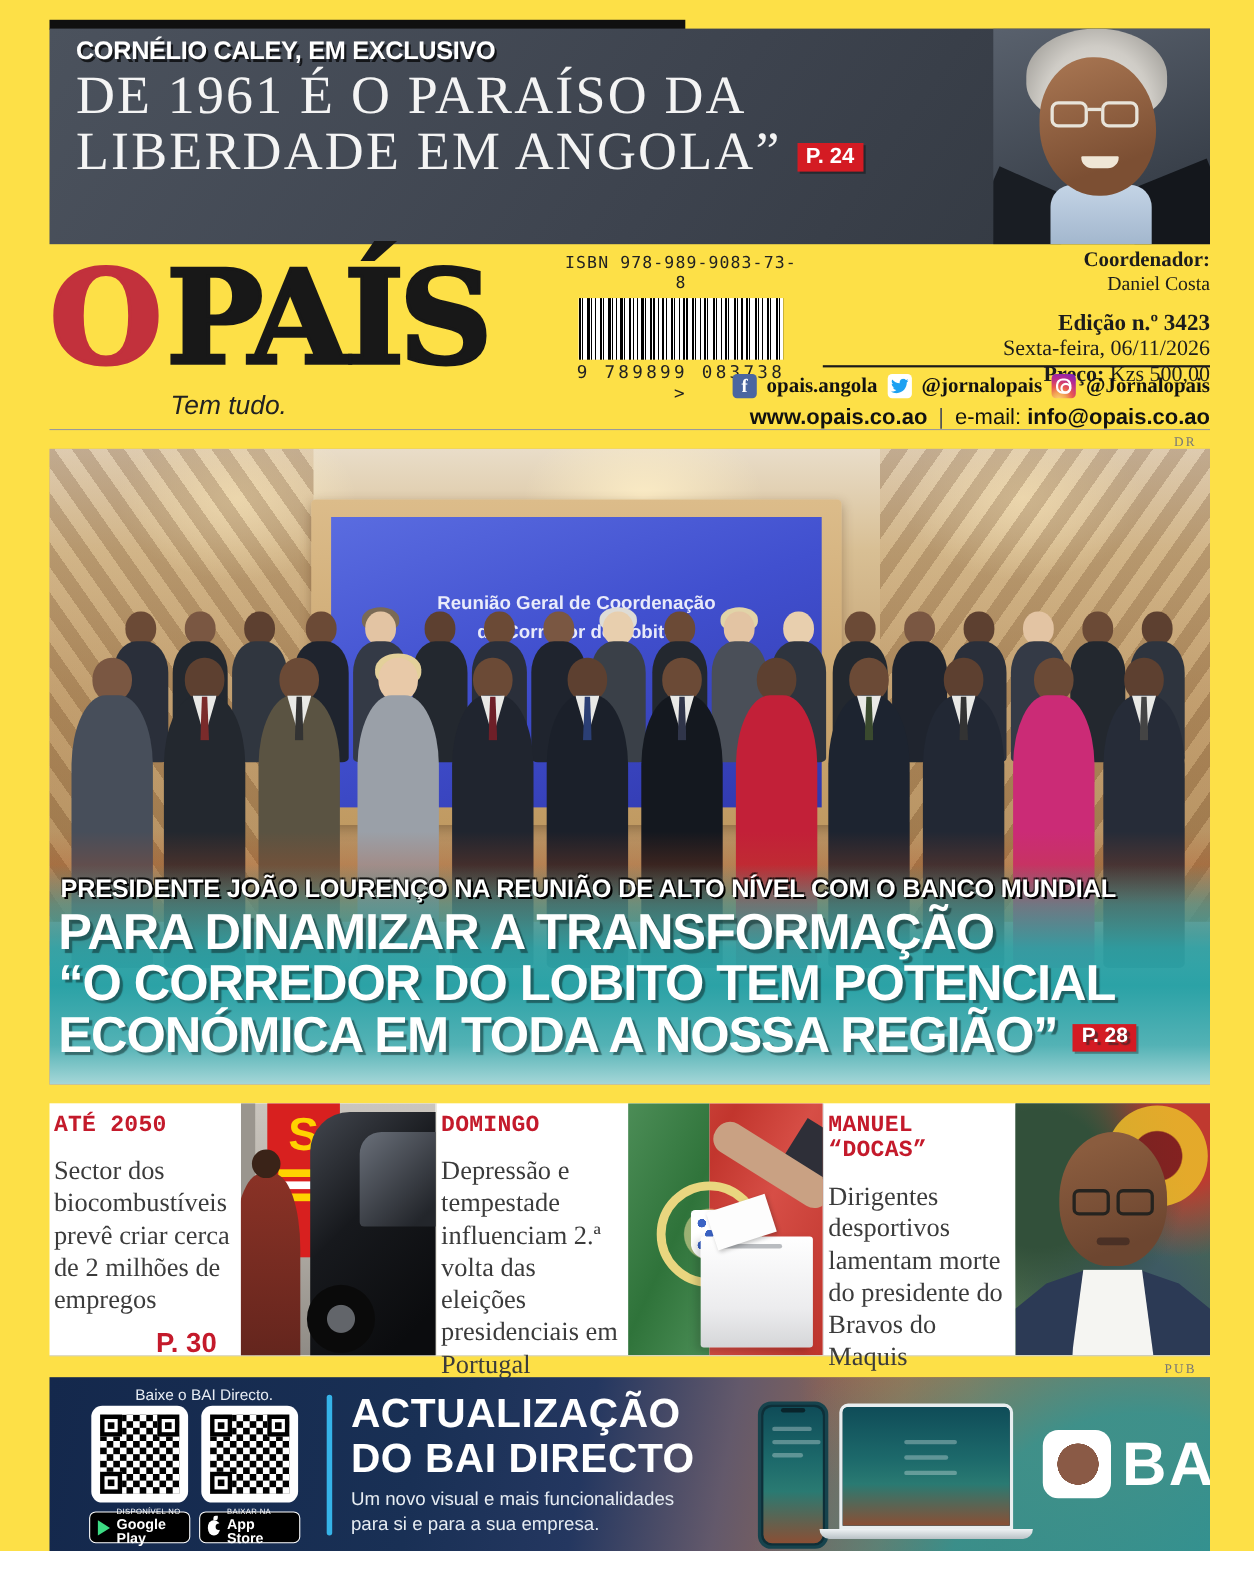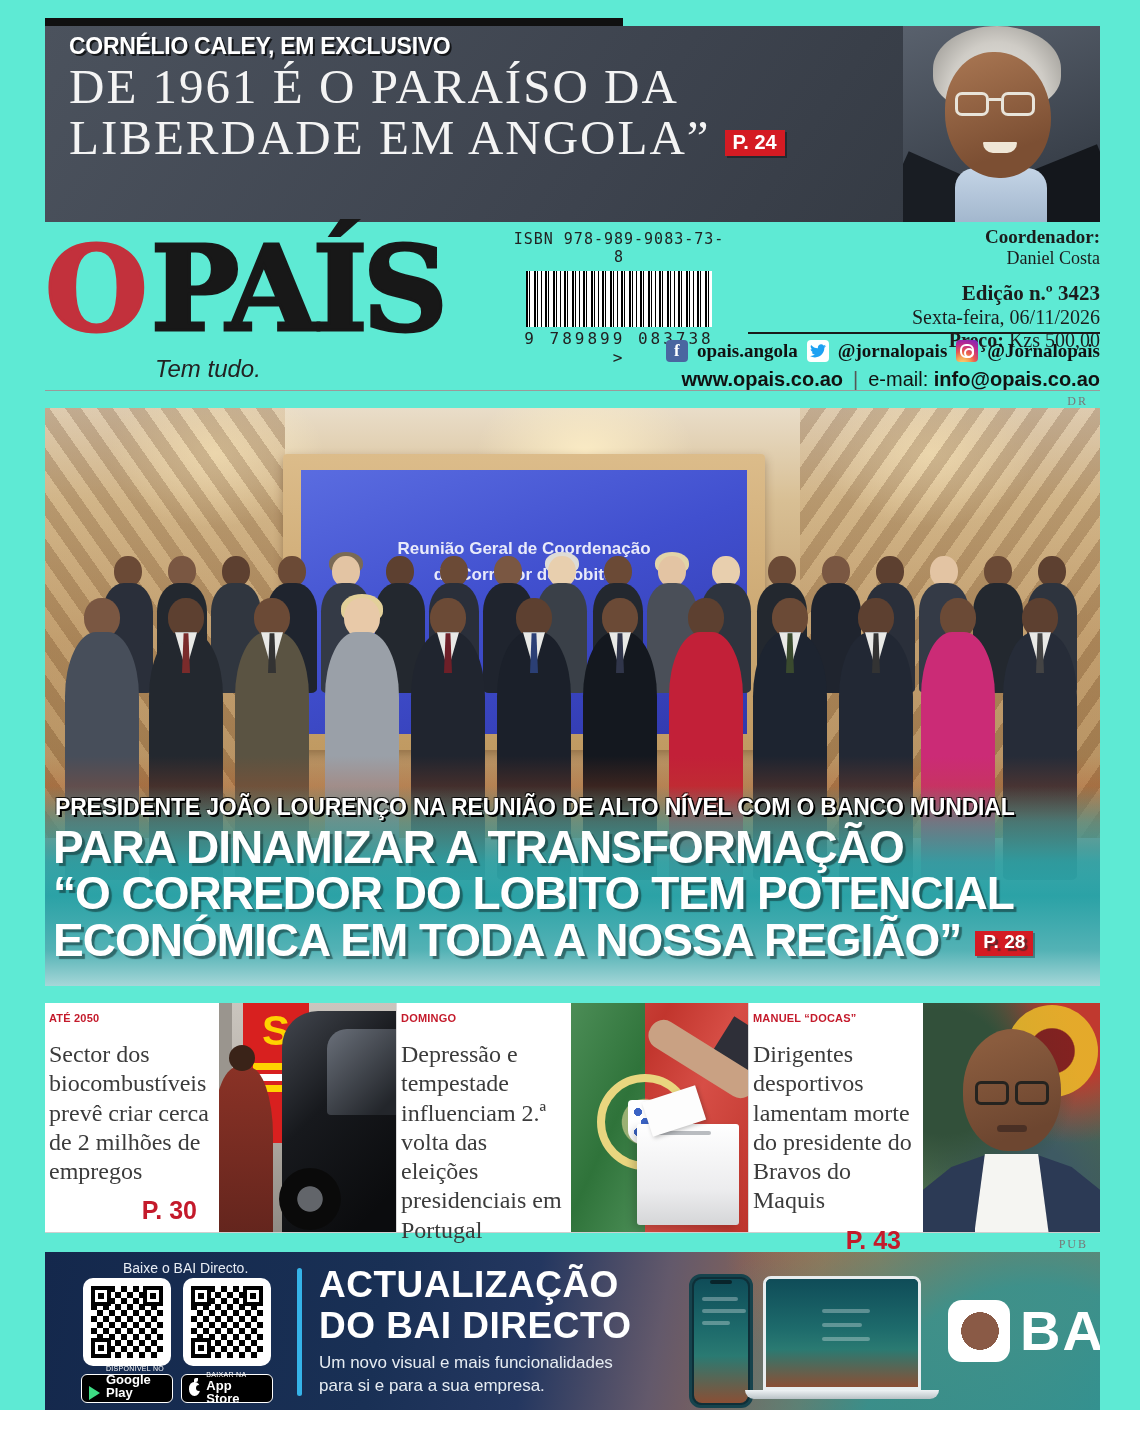--- a/index.html
+++ b/index.html
@@ -1,17 +1,17 @@
 <!DOCTYPE html>
 <html><head>
 <meta charset="utf-8">
 <style>
   * { margin:0; padding:0; box-sizing:border-box; }
   html,body { background:#ffffff; }
-  .page { position:relative; width:1140px; height:1410px; background:#5eead4; overflow:hidden;
+  .page { position:relative; width:1140px; height:1410px; background:#fde047; overflow:hidden;
           font-family:"Liberation Sans", sans-serif; }
 
   
   .top-black-bar { position:absolute; left:45px; top:18px; width:578px; height:9px; background:#101010; }
   .feature { position:absolute; left:45px; top:26px; width:1055px; height:196px; overflow:hidden;
              background:linear-gradient(125deg,#4b525d 0%, #3d434e 55%, #31373f 100%); }
   .feature-kicker { position:absolute; left:24px; top:7px; font-size:23px; font-weight:bold; color:#fff;
                     letter-spacing:-0.3px; text-shadow:2px 2px 0 rgba(0,0,0,0.7); }
   .feature-headline { position:absolute; left:24px; top:36px; font-family:"Liberation Serif", serif;
                       font-size:49px; line-height:1.04; color:#f4f4f4; letter-spacing:2px; }
@@ -107,21 +107,21 @@
                  line-height:1.01; letter-spacing:-1px; white-space:nowrap;
                  text-shadow:3px 3px 1px rgba(15,45,45,.55); }
   .mp-headline .pagebadge { font-size:19px; box-shadow:2px 2px 0 rgba(0,0,0,.3); }
 
   
   .stories { position:absolute; left:45px; top:1003px; width:1055px; height:230px; display:flex;
              border-bottom:1px solid #cfcfcf; }
   .story { flex:1; display:flex; border-right:1px solid #dadada; background:#fff; }
   .story:last-child { border-right:none; }
   .story-text { width:174px; min-width:174px; padding:9px 6px 0 4px; position:relative; }
-  .story-kicker { color:#c41a2b; font-weight:bold; font-size:11px; letter-spacing:0.2px; }
+  .story-kicker { color:#c41a2b; font-weight:bold; font-size:21px; letter-spacing:0.2px;font-family:Liberation Mono, monospace; }
   .story-headline { margin-top:16px; font-family:"Liberation Serif", serif; font-size:24px; line-height:1.22; color:#3b3b3b; }
   .story-page { margin-top:10px; text-align:right; padding-right:16px; color:#c41a2b; font-weight:bold; font-size:25px; }
   .story-photo { flex:1; position:relative; overflow:hidden; }
 
   
   .g-bg { position:absolute; inset:0; background:linear-gradient(180deg,#cac5be 0%, #b9b4ac 40%, #8f8b85 100%); }
   .g-pillar { position:absolute; left:0; top:0; width:13px; height:100%; background:#9a958e; }
   .g-sign { position:absolute; left:24px; top:0; width:66px; height:140px; background:#d8201f;
             color:#ffd200; text-align:center; font-weight:900; }
   .g-sign .s { font-size:42px; line-height:56px; }
@@ -191,21 +191,21 @@
   .ad-caption { position:absolute; left:78px; top:8px; color:#e8edf4; font-size:14px; }
   .qr { position:absolute; top:26px; width:88px; height:88px; background:#fff; border-radius:10px; padding:8px; }
   .qr1 { left:38px; } .qr2 { left:138px; }
   .qr-inner { position:relative; width:100%; height:100%;
               background:repeating-conic-gradient(#000 0% 25%, #fff 0% 50%); background-size:12px 12px; }
   .qf { position:absolute; width:20px; height:20px; border:4px solid #000; background:#fff; }
   .qf::after { content:""; position:absolute; inset:3px; background:#000; }
   .qf.tl { left:0; top:0; } .qf.tr { right:0; top:0; } .qf.bl { left:0; bottom:0; }
   .badge { position:absolute; top:122px; width:92px; height:29px; background:#000; border:1.5px solid #fff;
            border-radius:6px; color:#fff; display:flex; align-items:center; gap:6px; padding:2px 7px; }
-  .badge1 { left:36px;align-items:flex-end; } .badge2 { left:136px; }
+  .badge1 { left:36px; } .badge2 { left:136px; }
   .icon-play { width:0; height:0; border-top:7px solid transparent; border-bottom:7px solid transparent;
                border-left:11px solid #3ddc84; }
   .icon-apple { position:relative; width:12px; height:14px; background:#fff; border-radius:45% 45% 48% 48%; }
   .icon-apple::after { content:""; position:absolute; right:-2px; top:3px; width:6px; height:6px; border-radius:50%; background:#000; }
   .icon-apple::before { content:""; position:absolute; left:5px; top:-4px; width:4px; height:4px; border-radius:50% 0; background:#fff; }
   .badge-text { line-height:1.05; }
   .badge-top { font-size:7px; letter-spacing:.3px; }
   .badge-main { font-size:13px; font-weight:bold; }
   .ad-divider { position:absolute; left:252px; top:16px; width:5px; height:128px; background:#35b3e8; border-radius:3px; }
   .ad-headline { position:absolute; left:274px; top:13px; font-size:37px; font-weight:900; color:#fff;

